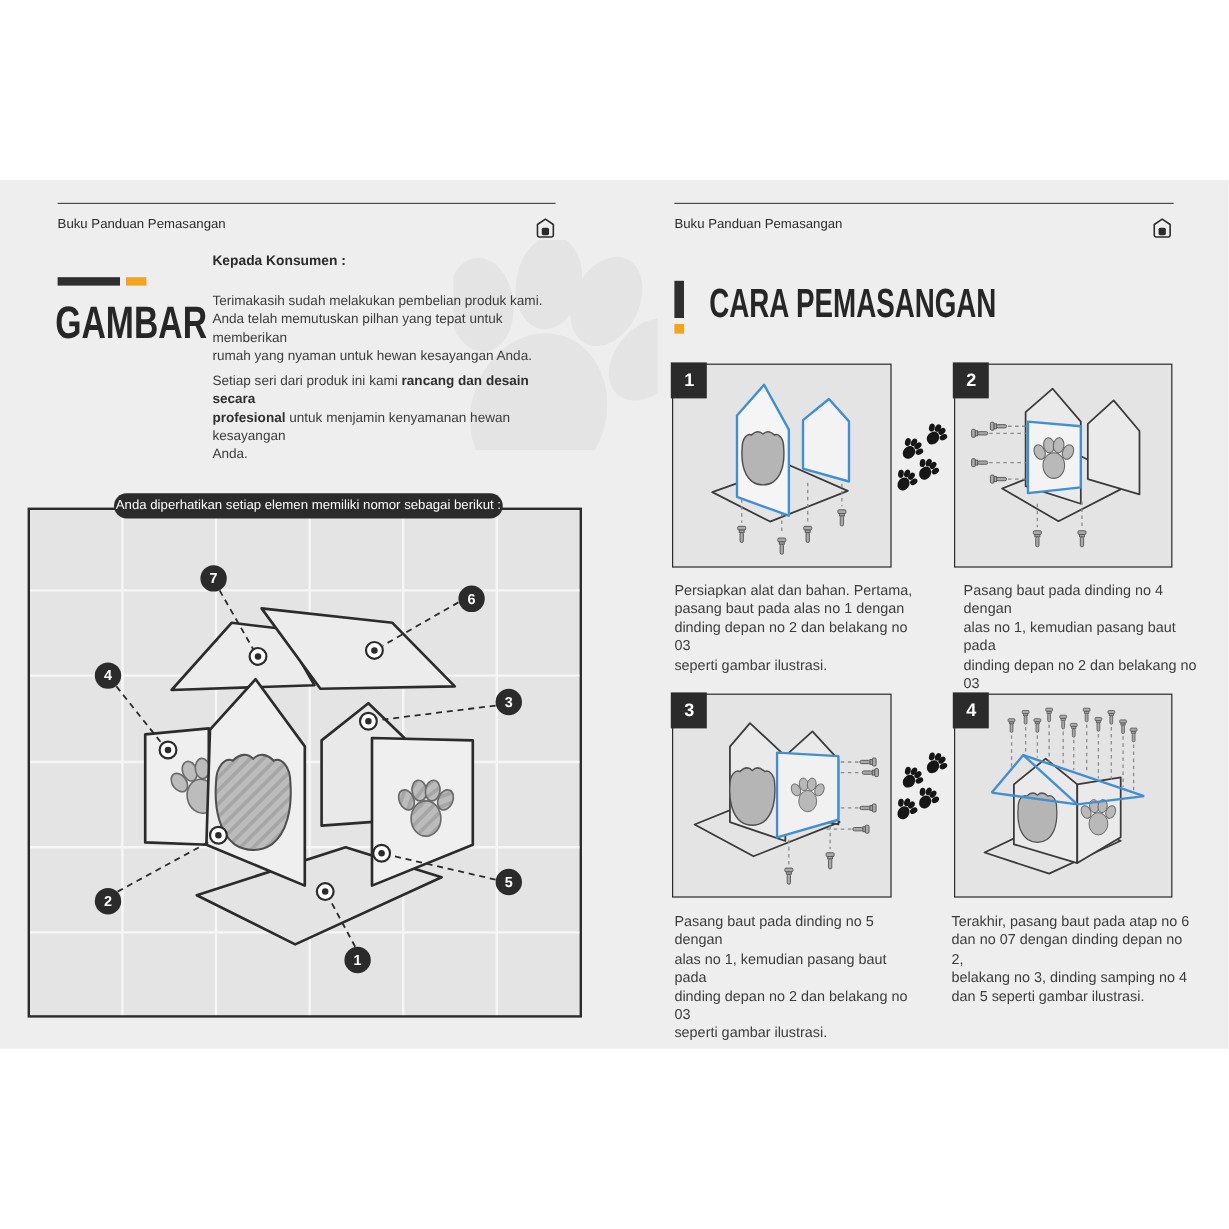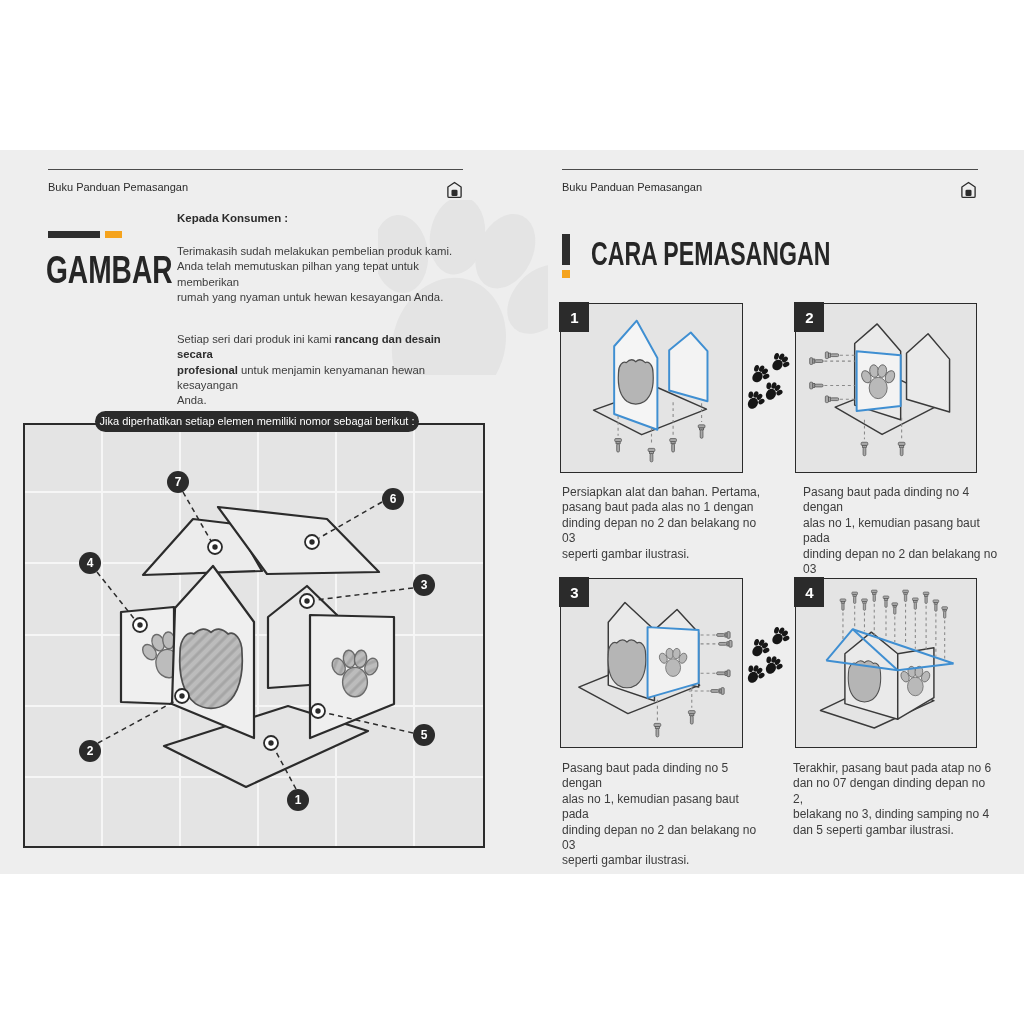--- a/index.html
+++ b/index.html
@@ -76,26 +76,26 @@
 
   <div class="abs" style="left:46px;top:250px;">
     <div><span class="cond big-line">GAMBAR</span></div>
   </div>
 
   <div class="abs" style="left:177px;top:212px;">
     <div class="kop">Kepada Konsumen :</div>
     <div class="body-block pre" style="margin-top:20px;">Terimakasih sudah melakukan pembelian produk kami.
 Anda telah memutuskan pilhan yang tepat untuk memberikan
 rumah yang nyaman untuk hewan kesayangan Anda.</div>
-    <div class="body-block pre" style="margin-top:27px;"><span>Setiap seri dari produk ini kami </span><span class="bold">rancang dan desain secara
+    <div class="body-block pre" style="margin-top:6px;"><span>Setiap seri dari produk ini kami </span><span class="bold">rancang dan desain secara
 profesional</span><span> untuk menjamin kenyamanan hewan kesayangan
 Anda.</span></div>
   </div>
 
-  <div class="abs pill">Jika diperhatikan setiap elemen memiliki nomor sebagai berikut :</div>
+  <div class="abs pill">Anda diperhatikan setiap elemen memiliki nomor sebagai berikut :</div>
   <div class="abs diagram-box">
     <svg width="458" height="421" viewBox="0 0 458 421">
 
       <g stroke="#f6f6f6" stroke-width="2">
         <line x1="77" y1="0" x2="77" y2="421"></line>
           <line x1="155" y1="0" x2="155" y2="421"></line>
         <line x1="233" y1="0" x2="233" y2="421"></line>
           <line x1="311" y1="0" x2="311" y2="421"></line>
         <line x1="389" y1="0" x2="389" y2="421"></line>
         <line x1="0" y1="67" x2="458" y2="67"></line>

